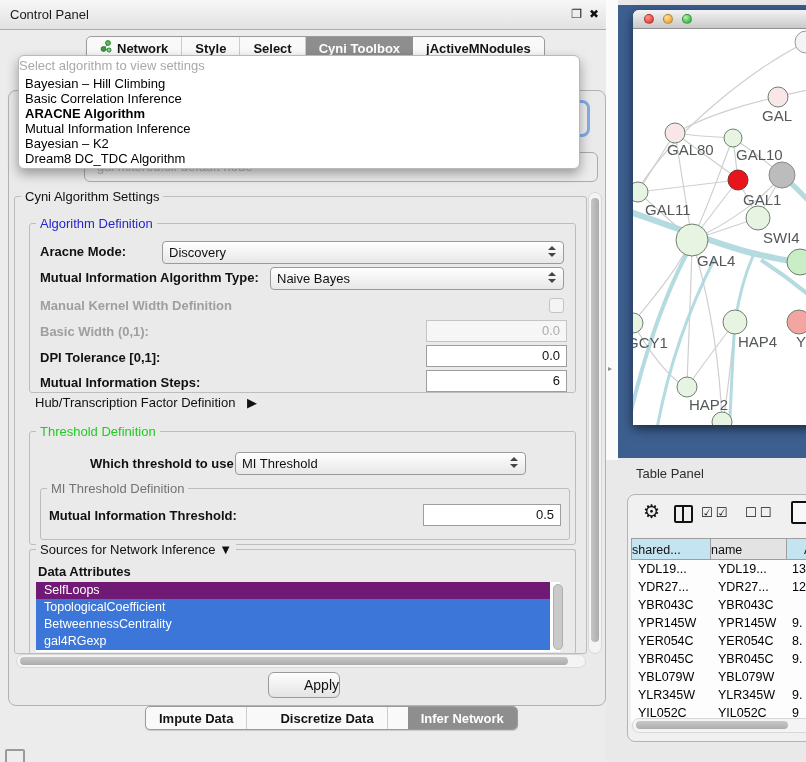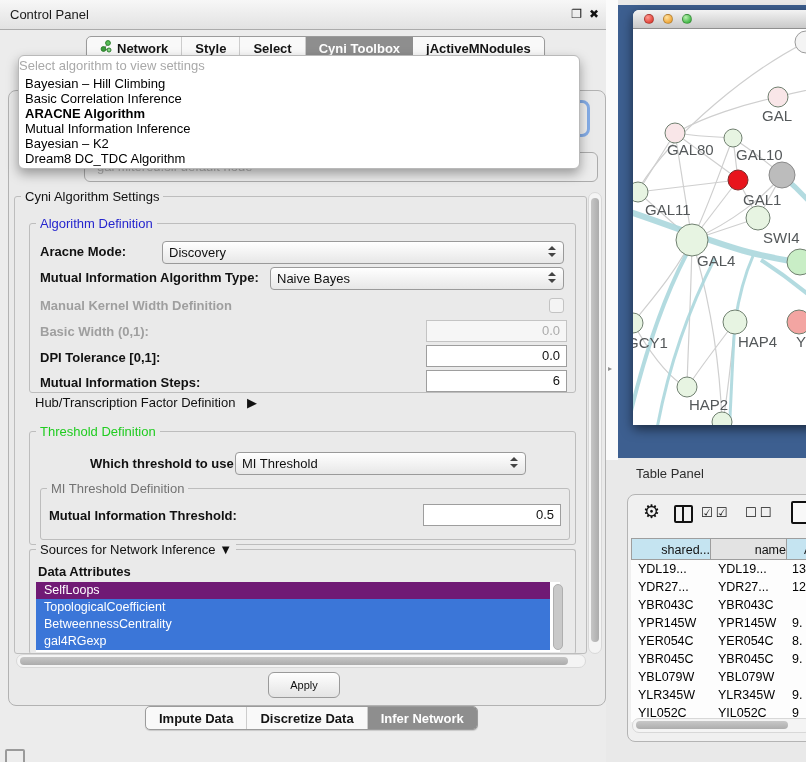--- a/index.html
+++ b/index.html
@@ -66,22 +66,22 @@
   #attr-sb{position:absolute;right:12px;top:34px;width:8px;height:64px;border-radius:5px;background:#C9C9C9;border:1px solid #AFAFAF;}
 
   .sb-track{background:#F4F4F4;border:1px solid #D8D8D8;border-radius:7px;}
   .sb-thumb{position:absolute;background:linear-gradient(90deg,#C6C6C6,#ACACAC);border-radius:6px;}
   #v-scroll{left:588px;top:192px;width:12px;height:460px;}
   #v-scroll .sb-thumb{left:2px;top:5px;width:8px;height:444px;}
   #h-scroll{left:16px;top:654px;width:568px;height:12px;}
   #h-scroll .sb-thumb{left:3px;top:2px;width:548px;height:8px;background:linear-gradient(#C6C6C6,#ACACAC);}
 
   #apply-btn{left:268px;top:672px;width:70px;height:24px;border:1px solid #9A9A9A;border-radius:6px;
-             background:linear-gradient(#FEFEFE,#E4E4E4);text-align:center;line-height:24px;font-size:11px;}
-  #bottom-tabbar{left:145px;top:706px;}
+             background:linear-gradient(#FEFEFE,#E4E4E4);text-align:right;line-height:24px;font-size:14px;}
+  #bottom-tabbar{left:145px;top:706px;gap:20px;}
 
   
   #right-base{left:606px;top:0;width:200px;height:762px;background:#E9E9E9;}
   #white-gap{left:606px;top:0;width:12px;height:460px;background:#FBFBFB;}
   #desktop{left:618px;top:5px;width:188px;height:453px;}
   #split-handle{left:608px;top:364px;font-size:8px;color:#8F8F8F;}
 
   #net-window{left:633px;top:10px;width:190px;height:415px;border-radius:6px 6px 0 0;
               box-shadow:0 4px 12px rgba(0,0,0,0.55);overflow:hidden;background:#FFF;}
   #net-titlebar{left:0;top:0;width:100%;height:18px;background:linear-gradient(#F3F3F3,#C9C9C9);
@@ -98,21 +98,21 @@
   .tb-ico{position:absolute;color:#111;}
   #gear-ico{left:15px;top:5px;font-size:19px;}
   #cols-ico{left:46px;top:10px;width:15px;height:14px;border:2px solid #111;border-radius:2px;}
   #cols-ico::after{content:"";position:absolute;left:6px;top:0;width:2px;height:14px;background:#111;}
   #checks-ico{left:73px;top:10px;font-size:13px;letter-spacing:3px;}
   #unchecks-ico{left:117px;top:10px;font-size:13px;letter-spacing:3px;}
   #doc-ico{left:163px;top:6px;width:18px;height:19px;border:2px solid #111;border-radius:2px;background:#F8F8F8;}
 
   #grid{position:absolute;left:3px;top:43px;width:220px;}
   .hd-row{display:flex;}
-  .hd{height:22px;line-height:22px;text-align:right;font-size:12.5px;color:#111;
+  .hd{height:22px;line-height:22px;text-align:left;font-size:12.5px;color:#111;
       border:1px solid #9E9E9E;border-left:none;box-sizing:border-box;}
   .hd:first-child{border-left:1px solid #9E9E9E;}
   .hd.c3{text-align:left;padding-left:17px;}
   .c1{width:80px;} .c2{width:76px;} .c3{width:60px;}
   .tr{display:flex;height:18px;line-height:18px;background:#FDFDFD;}
   .td{font-size:12.5px;color:#000;white-space:nowrap;overflow:hidden;box-sizing:border-box;}
   .td.c1,.td.c2{padding-left:7px;}
   .td.c3{padding-left:5px;}
   #tbl-hscroll{left:4px;top:223px;width:178px;height:13px;position:absolute;}
   #tbl-hscroll .sb-thumb{left:3px;top:2px;width:152px;height:8px;background:linear-gradient(#C8C8C8,#ADADAD);}

